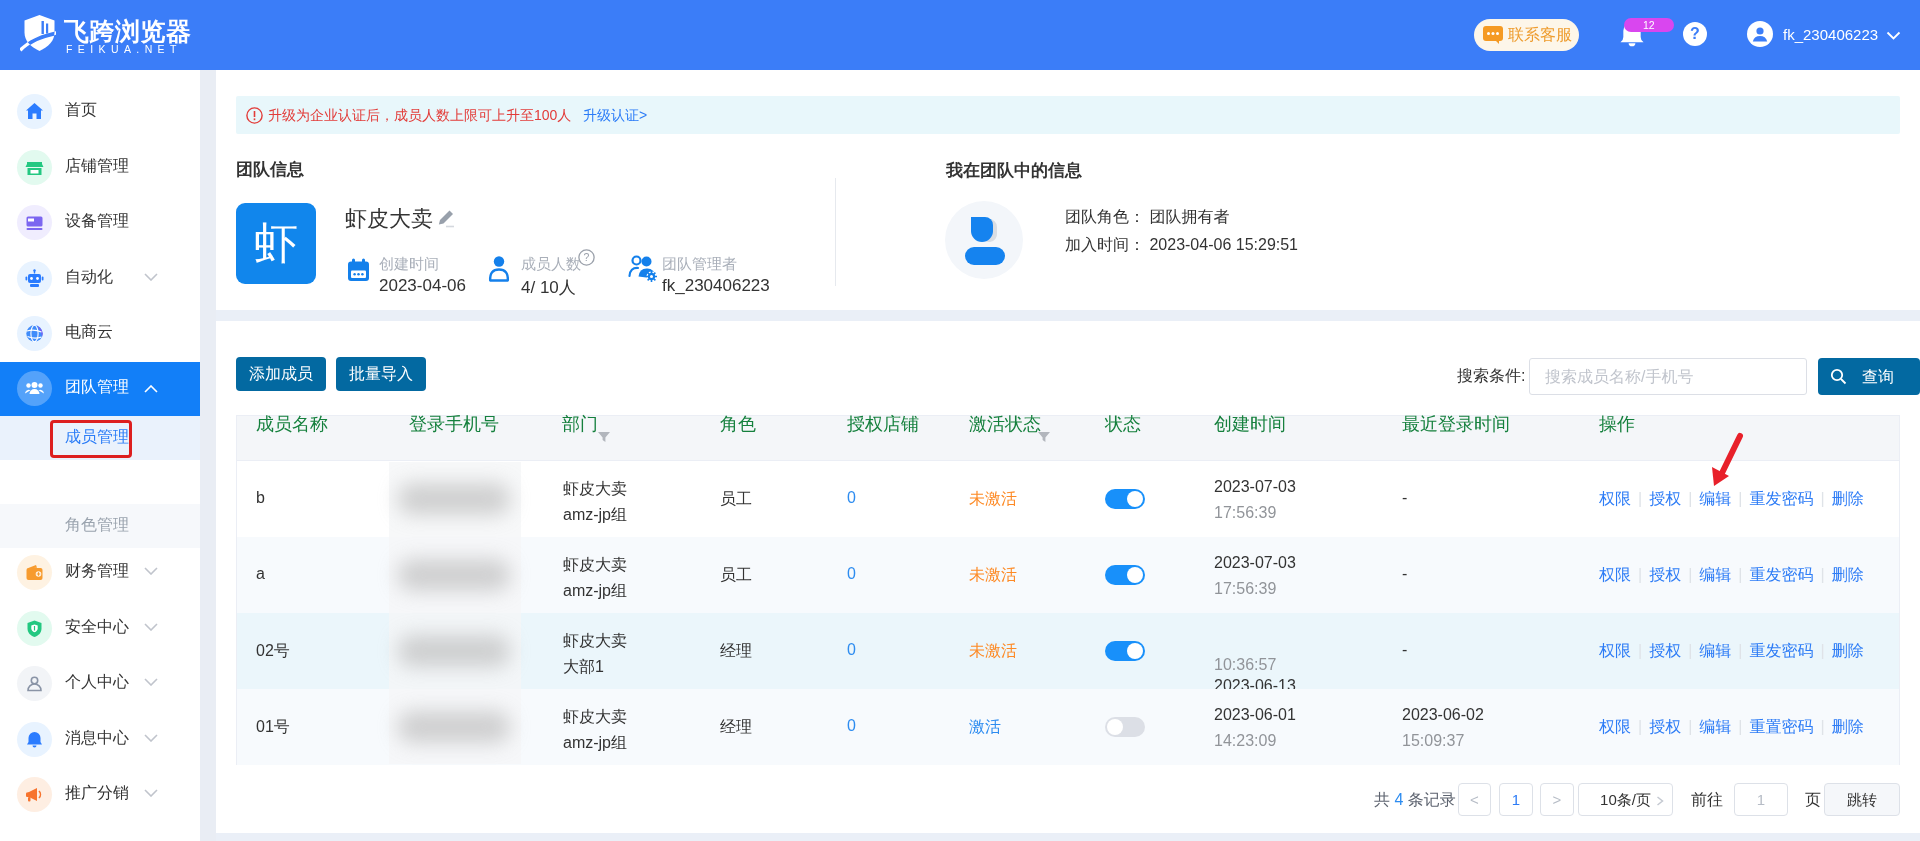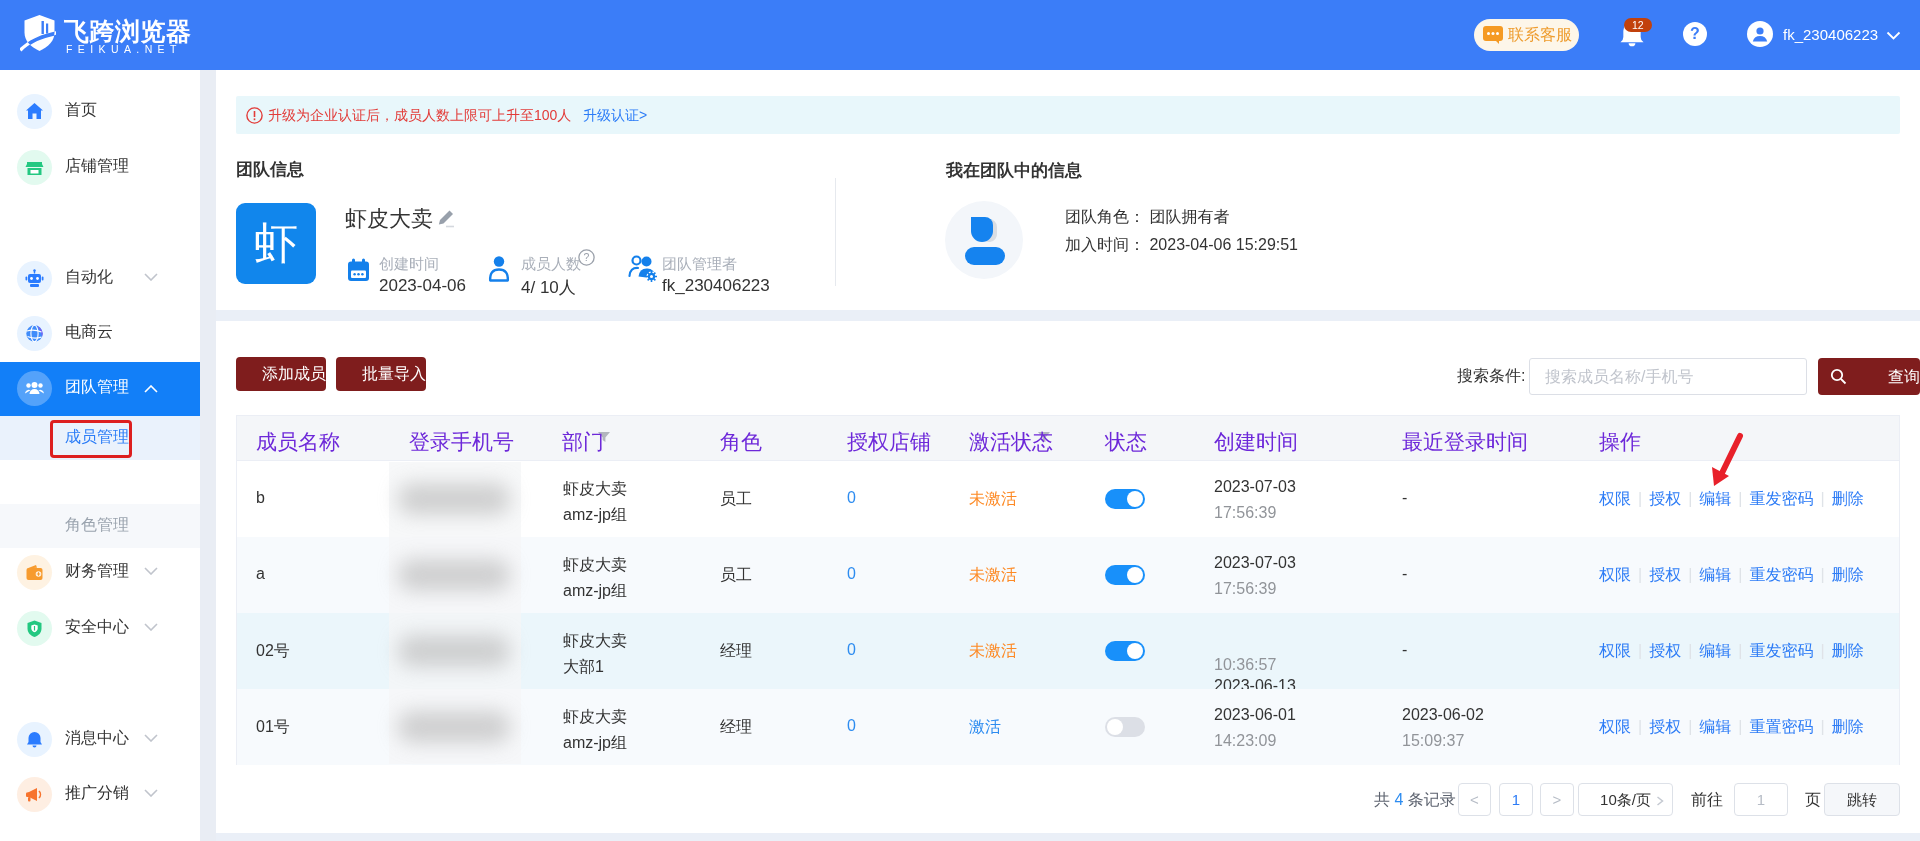--- a/index.html
+++ b/index.html
@@ -3,21 +3,21 @@
 <meta charset="utf-8">
 <style>
 * { margin:0; padding:0; box-sizing:border-box; }
 html,body { width:1920px; height:841px; font-family:"Liberation Sans",sans-serif; background:#fff; overflow:hidden; }
 
 #header { position:absolute; left:0; top:0; width:1920px; height:70px; background:#3b7df8; z-index:30; }
 #logo-text { position:absolute; left:64px; top:15px; color:#fff; font-size:25px; font-weight:bold; letter-spacing:0.5px; }
 #logo-sub { position:absolute; left:66px; top:43px; color:#fff; font-size:10.5px; letter-spacing:5.4px; }
 #contact { position:absolute; left:1474px; top:19px; width:105px; height:32px; background:#fdf6e9; border-radius:16px; color:#ee9c2e; font-size:16px; line-height:32px; }
 #contact .txt { position:absolute; left:34px; top:0; }
-#bell-badge { position:absolute; left:1624px; top:18px; min-width:20px; height:14px; background:#c2410c; border-radius:7px; color:#fff; font-size:10.5px; text-align:center; line-height:14px; padding:0 8px; z-index:2;}
+#bell-badge { position:absolute; left:1624px; top:18px; min-width:20px; height:14px; background:#d946ef; border-radius:7px; color:#fff; font-size:10.5px; text-align:center; line-height:14px; padding:0 19px; z-index:2;}
 #helpq { position:absolute; left:1683px; top:22px; width:24px; height:24px; background:#fff; border-radius:50%; color:#3b7df8; font-weight:bold; font-size:16px; text-align:center; line-height:24px; }
 #uname { position:absolute; left:1783px; top:26px; color:#fff; font-size:15px; }
 
 #sidebar { position:absolute; left:0; top:70px; width:200px; height:771px; background:#fff; z-index:10; }
 #scrollstrip { position:absolute; left:200px; top:70px; width:16px; height:771px; background:#e9edf4; }
 .mitem { position:absolute; left:0; width:200px; height:55px; }
 .mico { position:absolute; left:17px; top:10px; width:35px; height:35px; border-radius:50%; }
 .mtxt { position:absolute; left:65px; top:16px; font-size:16px; color:#333; }
 .mchev { position:absolute; left:144px; top:22px; width:14px; height:8px; }
 
@@ -33,28 +33,28 @@
 #notice .lnk { color:#2b7cf7; }
 
 .h2 { font-size:17px; font-weight:bold; color:#333; }
 #avatar { position:absolute; left:236px; top:203px; width:80px; height:81px; background:#1186ec; border-radius:9px; color:#fff; font-size:44px; text-align:center; line-height:80px; }
 .glabel { color:#a9afb9; font-size:15px; }
 .gvalue { color:#333; font-size:17px; }
 #vdiv { position:absolute; left:835px; top:178px; width:1px; height:108px; background:#e6e9ee; }
 #ravatar { position:absolute; left:945px; top:201px; width:78px; height:78px; border-radius:50%; background:#f3f6fa; }
 .infoline { position:absolute; font-size:16px; color:#333; }
 
-.bluebtn { position:absolute; background:#7f1d1d; border-radius:4px; color:#fff; font-size:16px; text-align:right; }
+.bluebtn { position:absolute; background:#0369a1; border-radius:4px; color:#fff; font-size:16px; text-align:center; }
 #searchlbl { position:absolute; left:1457px; top:366px; font-size:16px; color:#333; }
 #searchbox { position:absolute; left:1529px; top:358px; width:278px; height:37px; border:1px solid #dcdfe6; border-radius:3px; background:#fff; }
 #searchbox .ph { position:absolute; left:15px; top:8px; color:#c0c4cc; font-size:16px; }
 
 #tbl { position:absolute; left:236px; top:415px; width:1664px; height:350px; border:1px solid #ebeef5; }
 #thead { position:absolute; left:236px; top:415px; width:1664px; height:46px; background:#f4f6f9; border:1px solid #ebeef5; }
-.th { position:absolute; top:428px; font-size:21px; color:#6d28d9; z-index:3; }
+.th { position:absolute; top:412px; font-size:18px; color:#15803d; z-index:3; }
 .row { position:absolute; left:237px; width:1662px; height:76px; }
 .cell { position:absolute; font-size:16px; color:#333; }
 .blue { color:#2d8cf0; }
 .orange { color:#fd8a25; }
 .cell2 { line-height:26px; }
 .time { color:#919499; }
 .alink { color:#2d7cf6; }
 .asep { color:#dfe3e8; padding:0 7px; }
 
 .tog { position:absolute; width:40px; height:20px; border-radius:10px; }
@@ -132,20 +132,30 @@
     <div class="mico" style="background:#e2faef;">
       <svg width="35" height="35" viewBox="0 0 35 35">
           <path d="M10 12 h15 v2 l1.5 3 h-18 l1.5 -3 Z" fill="#23c881"></path>
           <path d="M10.5 18 h14 v7 h-14 Z" fill="#23c881"></path>
           <rect x="13.5" y="20" width="8" height="3.5" fill="#fff"></rect>
         </svg>
     </div>
     <div class="mtxt">店铺管理</div>
   </div>
 
+  <div class="mitem" style="top:125px;">
+    <div class="mico" style="background:#f0edfe;">
+      <svg width="35" height="35" viewBox="0 0 35 35">
+          <rect x="9.5" y="11.5" width="16" height="10" rx="1.5" fill="#7c66f0"></rect>
+          <rect x="11" y="13.5" width="6" height="3" fill="#fff"></rect>
+          <rect x="9.5" y="23" width="16" height="2" rx="1" fill="#7c66f0"></rect>
+        </svg>
+    </div>
+    <div class="mtxt">设备管理</div>
+  </div>
 
   <div class="mitem" style="top:181px;">
     <div class="mico" style="background:#e8f3ff;">
       <svg width="35" height="35" viewBox="0 0 35 35">
           <rect x="11" y="13" width="13" height="9" rx="2" fill="#2b7cff"></rect>
           <rect x="13" y="23" width="9" height="3" rx="1" fill="#2b7cff"></rect>
           <circle cx="14.5" cy="17.5" r="1.4" fill="#fff"></circle>
           <circle cx="20.5" cy="17.5" r="1.4" fill="#fff"></circle>
           <rect x="16.8" y="9.5" width="1.4" height="3" fill="#2b7cff"></rect>
           <circle cx="17.5" cy="9.5" r="1.2" fill="#2b7cff"></circle>
@@ -218,20 +228,32 @@
           <path d="M17.5 13.5 l3.2 1.1 v2.6 c0 2.1 -1.4 3.3 -3.2 4 c-1.8 -0.7 -3.2 -1.9 -3.2 -4 v-2.6 Z" fill="#fff"></path>
           <path d="M17.5 15 v4.5" stroke="#23c881" stroke-width="1.2"></path>
         </svg>
     </div>
     <div class="mtxt">安全中心</div>
     <svg class="mchev" viewBox="0 0 14 8">
         <path d="M1 1 L7 7 L13 1" stroke="#c0c4cc" stroke-width="1.6" fill="none"></path>
       </svg>
   </div>
 
+  <div class="mitem" style="top:586px;">
+    <div class="mico" style="background:#f2f4f7;">
+      <svg width="35" height="35" viewBox="0 0 35 35">
+          <circle cx="17.5" cy="14.5" r="3.2" fill="none" stroke="#8a94a6" stroke-width="1.6"></circle>
+          <path d="M11 24.5 a6.5 6.5 0 0 1 13 0 Z" fill="none" stroke="#8a94a6" stroke-width="1.6"></path>
+        </svg>
+    </div>
+    <div class="mtxt">个人中心</div>
+    <svg class="mchev" viewBox="0 0 14 8">
+        <path d="M1 1 L7 7 L13 1" stroke="#c0c4cc" stroke-width="1.6" fill="none"></path>
+      </svg>
+  </div>
 
   <div class="mitem" style="top:697px;">
     <div class="mico" style="background:#feeee2;">
       <svg width="35" height="35" viewBox="0 0 35 35">
           <path d="M10 16 l10 -5 v13 l-10 -5 Z" fill="#f7742e"></path>
           <rect x="9" y="15.5" width="4" height="4.5" rx="1" fill="#f7742e"></rect>
           <rect x="11" y="20" width="2.5" height="4.5" rx="1" fill="#f7742e"></rect>
           <path d="M22 14 a5 5 0 0 1 0 7" stroke="#f7742e" stroke-width="1.6" fill="none"></path>
         </svg>
     </div>

